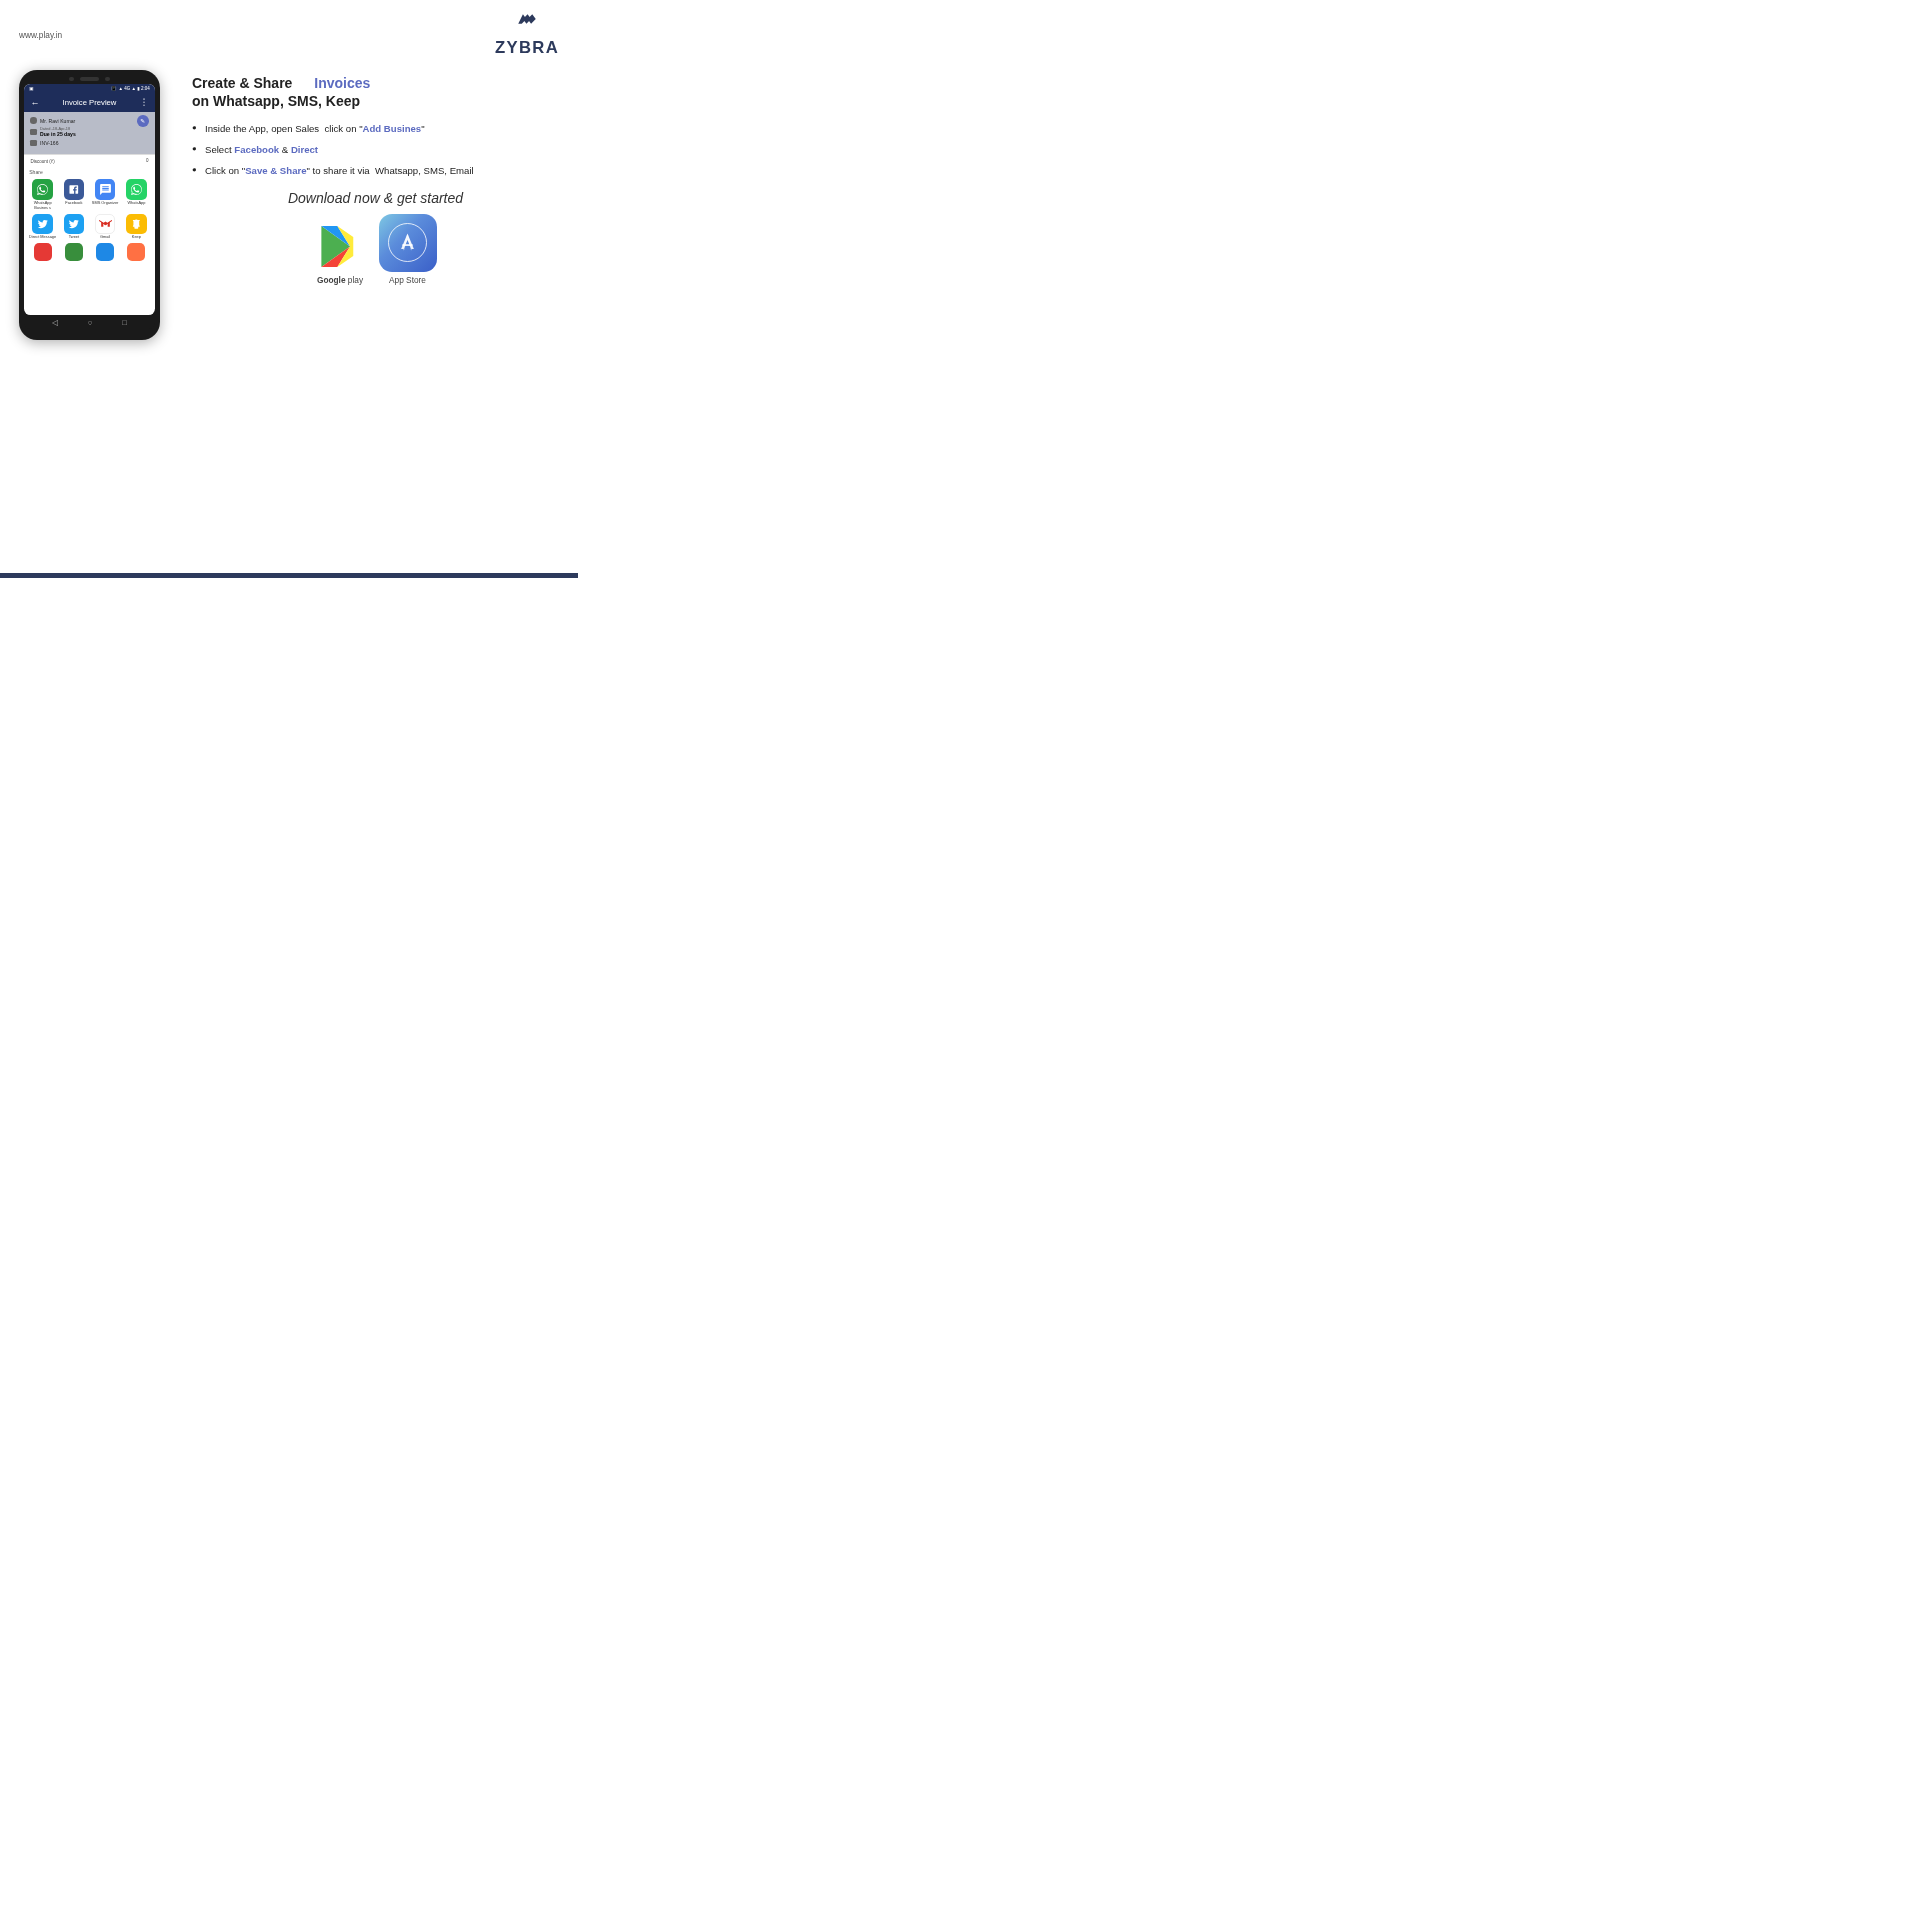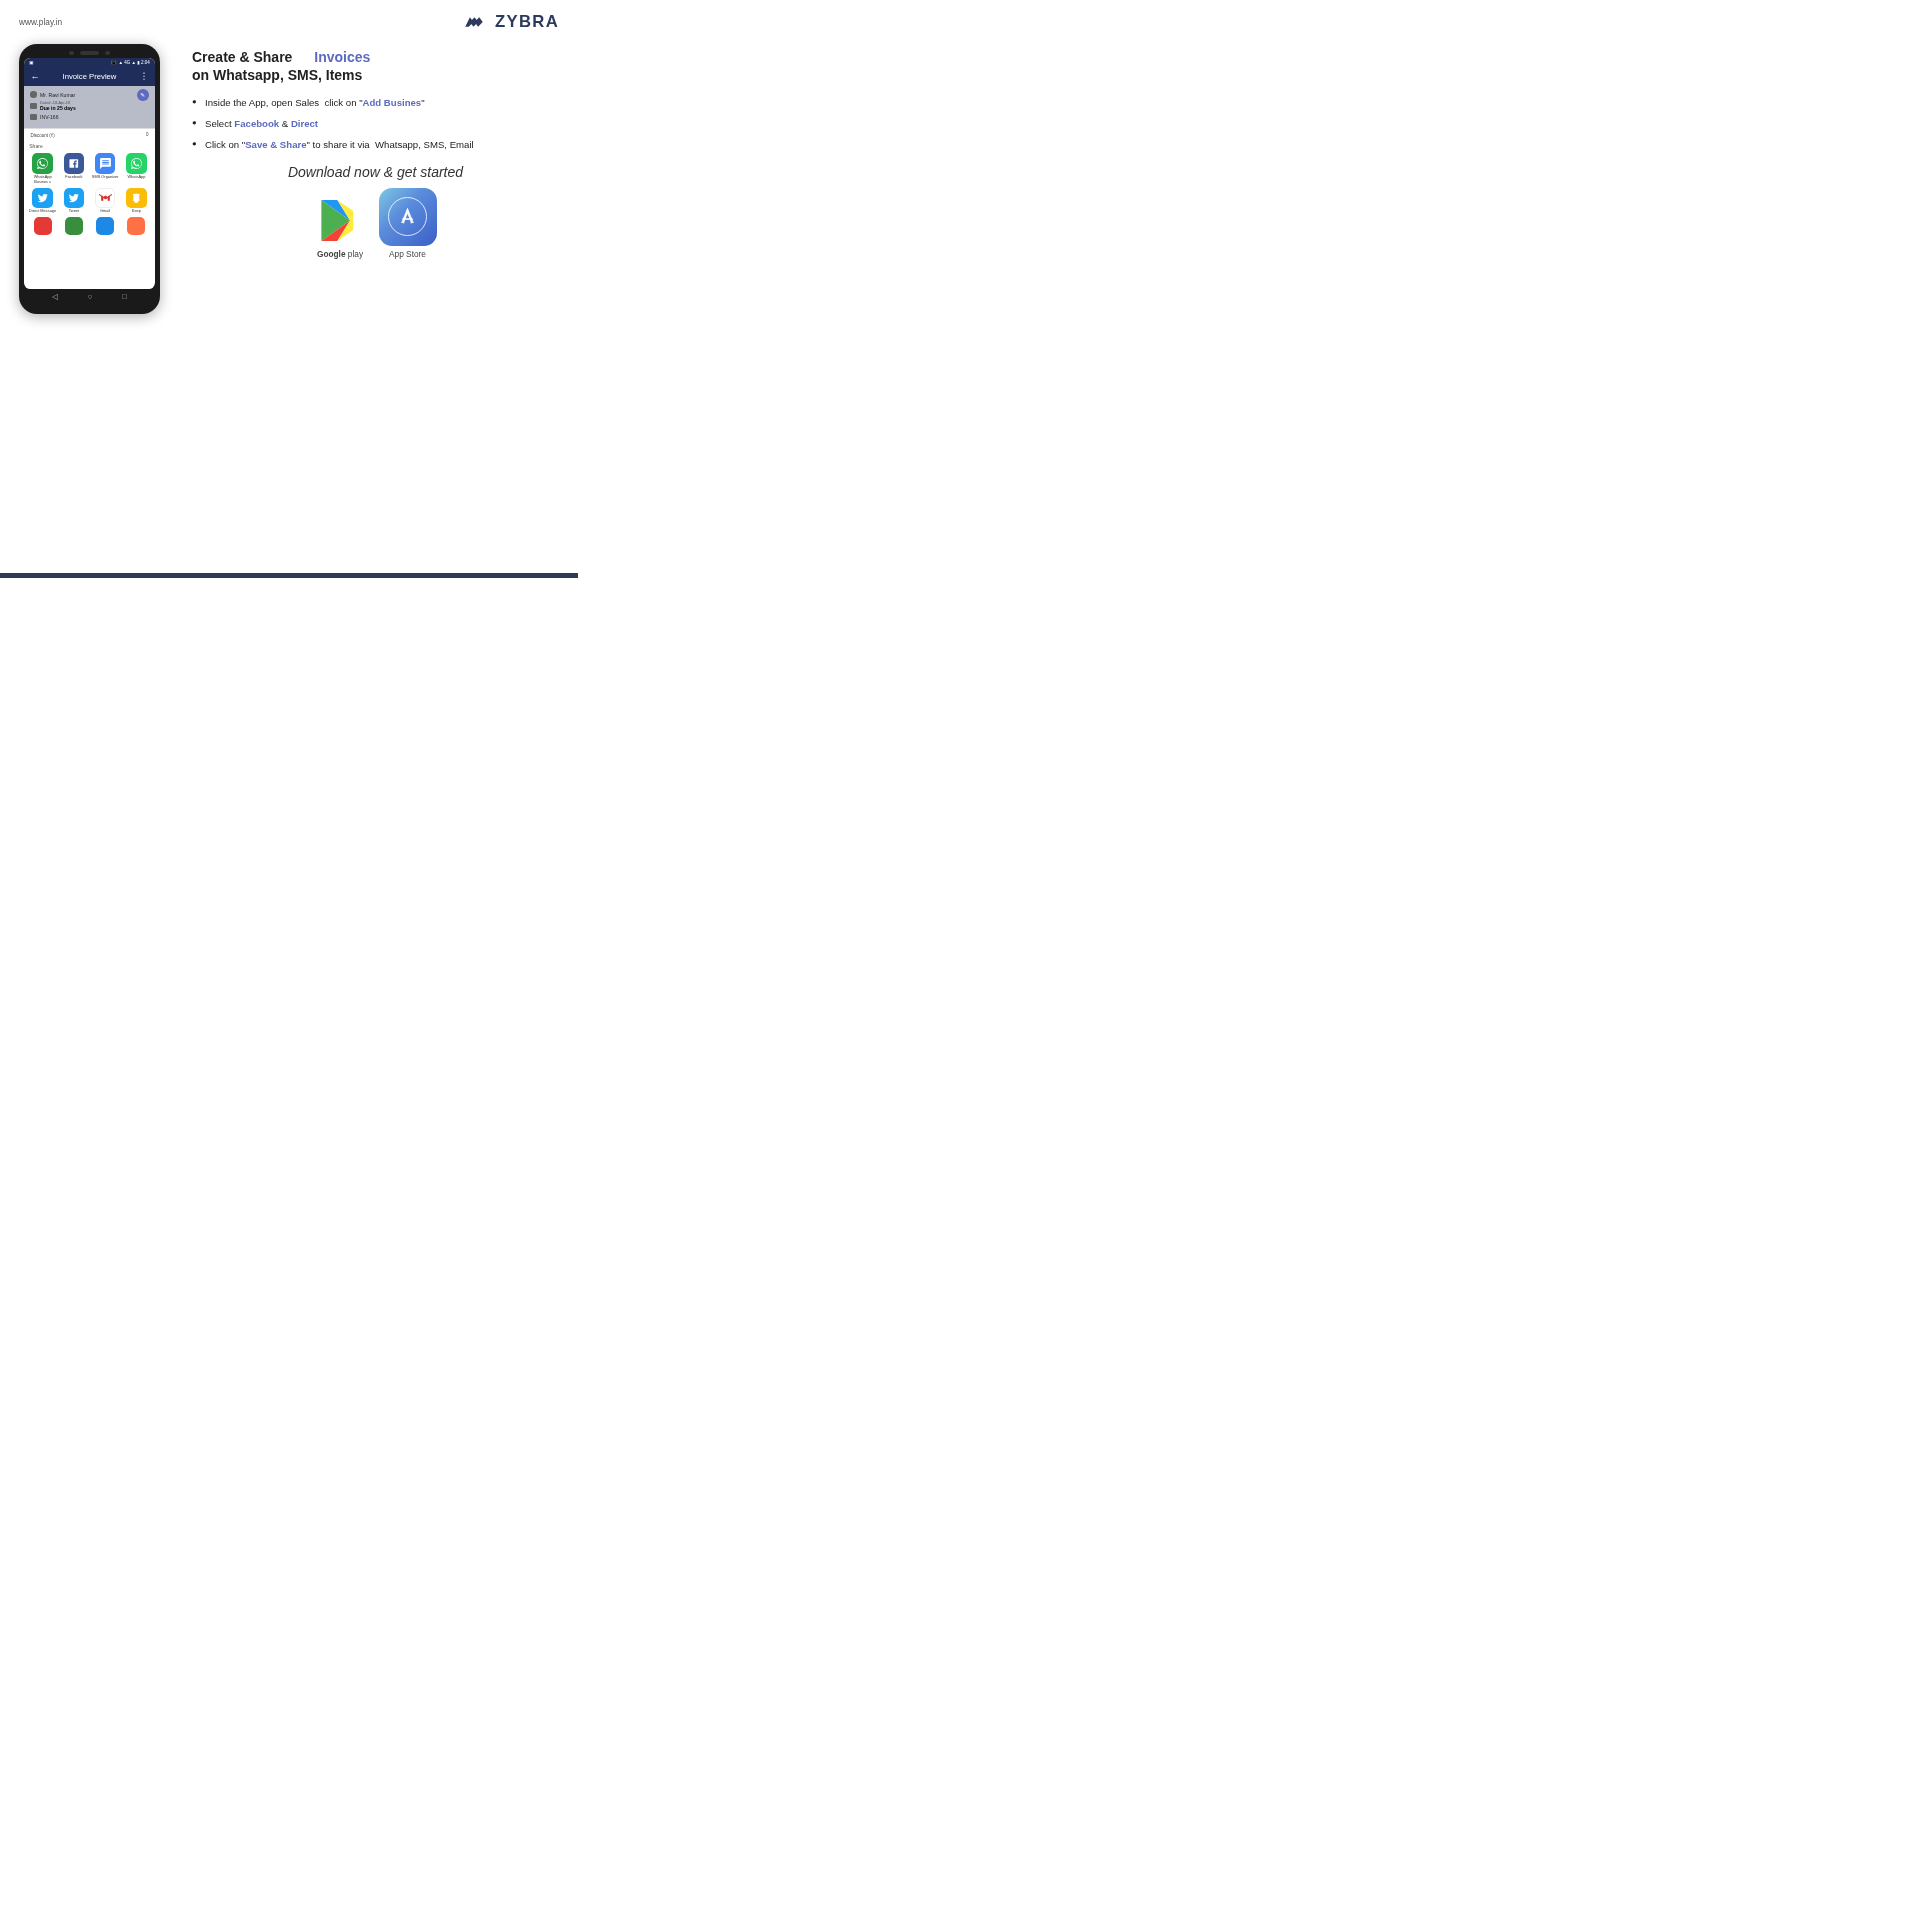--- a/index.html
+++ b/index.html
@@ -20,20 +20,21 @@
       padding: 11.6px 19px 6.4px 19px;
     }
     .website-url {
       font-size: 8.3px;
       color: #555;
     }
     .logo-area {
       display: flex;
       align-items: center;
       gap: 12px;
+      flex-direction: column;
     }
     .logo-icon {
       width: 18px;
       height: 14px;
     }
     .logo-text {
       font-size: 16.7px;
       font-weight: 900;
       color: #2d3a5c;
       letter-spacing: 1.3px;
@@ -536,21 +537,21 @@
         <span class="nav-icon">◁</span>
         <span class="nav-icon">○</span>
         <span class="nav-icon">□</span>
       </div>
     </div>
   </div>
 
   <div class="right-content">
     <h1 class="headline">
       <span>Create &amp; Share </span><span class="headline-highlight">Invoices</span><br>
-      <span>on Whatsapp, SMS, Items</span>
+      <span>on Whatsapp, SMS, Keep</span>
     </h1>
 
     <ul class="bullet-list">
       <li>
         Inside the App, open Sales &nbsp;click on "<span class="highlight-blue">Add Busines</span>"
       </li>
       <li>
         Select <span class="highlight-blue">Facebook</span> &amp; <span class="highlight-blue">Direct</span>
       </li>
       <li>

